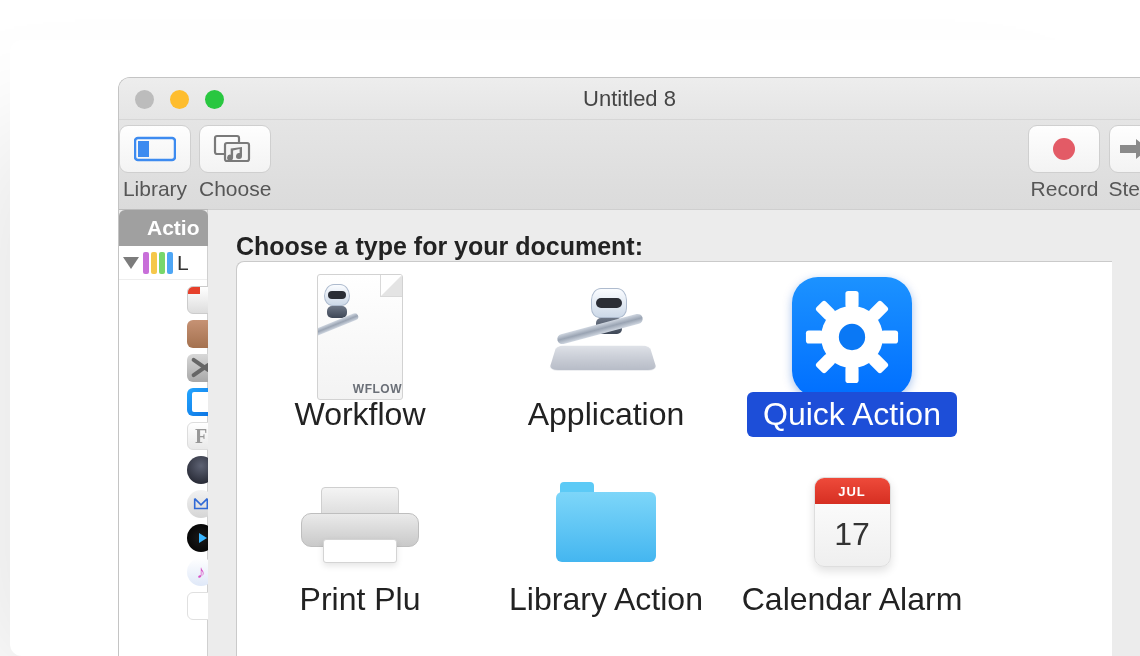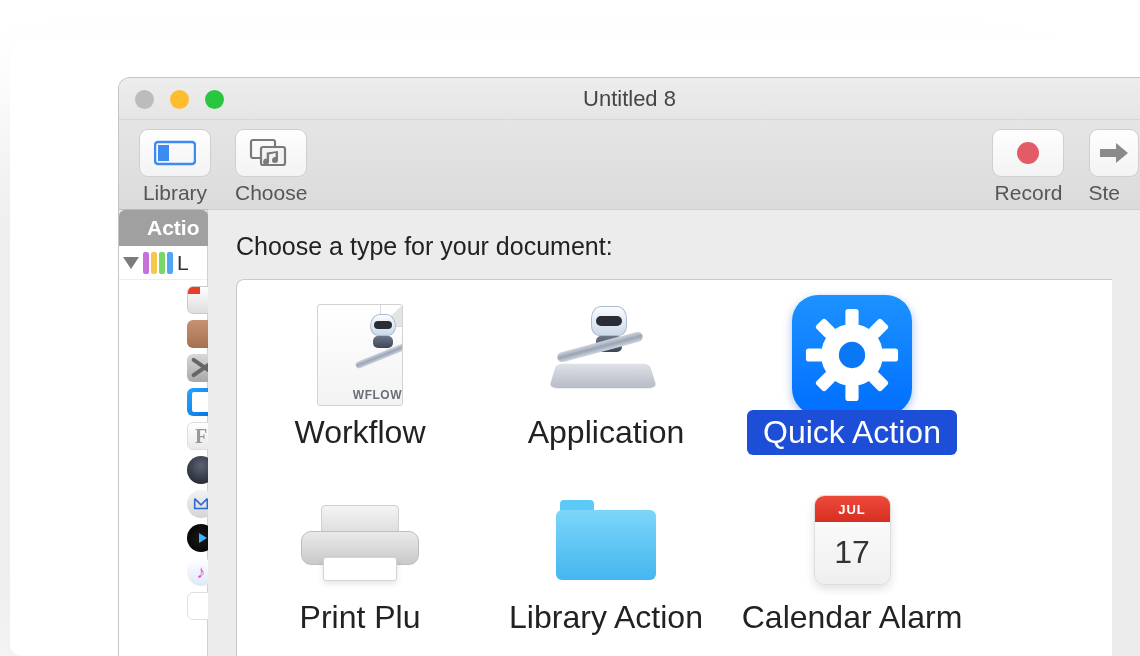--- a/index.html
+++ b/index.html
@@ -6,21 +6,21 @@
 body{width:1140px;height:656px;background:#fff;font-family:-apple-system,"Helvetica Neue",Arial,sans-serif;overflow:hidden;position:relative}
 .shadow{position:absolute;top:40px;left:10px;right:0;bottom:0;border-radius:12px;box-shadow:-60px 60px 120px -30px rgba(0,0,0,.1)}
 .win{position:absolute;top:77px;left:118px;right:0;bottom:0;border-top-left-radius:12px;background:#f0f0f0;border:1px solid #c4c4c4;border-right:none;border-bottom:none;overflow:hidden}
 .titlebar{height:42px;background:linear-gradient(#ededed,#e5e5e5);display:flex;align-items:center;justify-content:center;position:relative;border-bottom:1px solid #d6d6d6}
 .traffic{position:absolute;left:16px;top:12px;display:flex;gap:16px}
 .dot{width:19px;height:19px;border-radius:50%}
 .dot.r{background:#bcbcbc}
 .dot.y{background:#febd2e}
 .dot.g{background:#29c740}
 .title{font-size:22px;color:#454545}
-.toolbar{height:90px;background:linear-gradient(#e5e5e5,#dbdbdb);border-bottom:1px solid #bababa;display:flex;align-items:flex-end;padding:0 20px 4px;gap:24px}
+.toolbar{height:90px;background:linear-gradient(#e5e5e5,#dbdbdb);border-bottom:1px solid #bababa;display:flex;align-items:center;padding:0 0 4px;gap:8px}
 .tbtn{display:flex;flex-direction:column;align-items:center;gap:4px}
 .tbtn .btn{background:linear-gradient(#fefefe,#f3f3f3);border:1px solid #cfcfcf;border-radius:9px;height:48px;display:flex;align-items:center;justify-content:center}
 .tbtn.library .btn{width:72px}
 .tbtn.media .btn{width:72px}
 .tbtn.record .btn{width:72px}
 .tbtn.step .btn{width:50px;margin-right:-20px}
 .tbtn .lbl{font-size:21px;color:#565656}
 .spacer{flex:1}
 .sidebar{position:absolute;left:0;top:132px;bottom:0;width:89px;background:#fff;border-right:1px solid #d0d0d0}
 .tabbar{height:36px;background:linear-gradient(#ececec,#e3e3e3);display:flex;align-items:stretch}
@@ -44,28 +44,28 @@
 .ai4::after{content:"";position:absolute;background:#fff;border-radius:2px;top:4px;bottom:4px;left:5px;right:5px}
 .ai5{background:linear-gradient(#fff,#e9e9e9);border:1px solid #ddd;display:flex;align-items:center;justify-content:center;font-family:serif;font-weight:700;font-size:20px;color:#989898}
 .ai6{background:radial-gradient(circle at 50% 35%,#5d6273,#1a1c26);border-radius:50%}
 .ai7{background:linear-gradient(#f2f2f2,#d5d5d5);border-radius:50%;display:flex;align-items:center;justify-content:center}
 .ai7 svg{width:18px;height:18px}
 .ai8{background:radial-gradient(circle at 50% 50%,#1a1a1a,#000);border-radius:50%;display:flex;align-items:center;justify-content:center}
 .ai8::after{content:"";width:0;height:0;border-left:8px solid #3ab6ff;border-top:5px solid transparent;border-bottom:5px solid transparent;margin-left:3px}
 .ai9{background:linear-gradient(#fff,#dfe8f8);border-radius:50%;display:flex;align-items:center;justify-content:center;color:#d851c6;font-size:18px}
 .ai10{background:#fff;border:1px solid #e0e0e0}
 .sheet{position:absolute;top:132px;left:89px;right:0;bottom:0;background:#ececec;padding:22px 28px;box-shadow:0 -1px 0 #cfcfcf}
-.sheet h1{font-size:25px;font-weight:400;color:#222;margin-bottom:18px}
+.sheet h1{font-size:25px;font-weight:700;color:#222;}
 .grid{background:#fff;border:1px solid #cacaca;border-right:none;border-bottom:none;border-radius:8px 0 0 0;padding:12px 0;display:flex;flex-wrap:wrap}
 .cell{width:246px;height:185px;display:flex;flex-direction:column;align-items:center;justify-content:flex-start;padding-top:8px}
 .iconbox{width:120px;height:110px;display:flex;align-items:center;justify-content:center}
 .caption{font-size:32px;color:#222;padding:4px 16px;border-radius:6px;white-space:nowrap}
 .caption.sel{background:#1d4ed8;color:#fff}
 
-.wflow{width:86px;height:102px;background:linear-gradient(#fff,#f3f3f3);border:1px solid #d2d2d2;border-radius:3px;position:relative;overflow:hidden;display:flex;flex-direction:column;align-items:flex-end;justify-content:flex-start}
+.wflow{width:86px;height:126px;background:linear-gradient(#fff,#f3f3f3);border:1px solid #d2d2d2;border-radius:3px;position:relative;overflow:hidden;display:flex;flex-direction:row;align-items:flex-start;justify-content:flex-start}
 .wflow .fold{position:absolute;right:0;top:0;width:22px;height:22px;background:linear-gradient(135deg,#fff 48%,#e4e4e4 52%);border-left:1px solid #d9d9d9;border-bottom:1px solid #d9d9d9}
 .wflow .rob{margin-top:9px;width:38px;height:38px;position:relative}
 .robhead{width:26px;height:22px;background:linear-gradient(#fafcff,#cdd9e8);border-radius:10px 10px 8px 8px/12px 12px 10px 10px;border:1px solid #aebbce;position:absolute;top:0;left:6px}
 .robhead::after{content:"";position:absolute;top:6px;left:3px;right:3px;height:8px;background:#2a2d35;border-radius:5px}
 .robbody{position:absolute;top:22px;left:9px;width:20px;height:12px;background:linear-gradient(#6d7686,#3e4756);border-radius:5px}
 .pipe{position:absolute;width:55px;height:7px;background:linear-gradient(#cfd6e0,#9aa4b3,#cfd6e0);border-radius:4px;transform:rotate(-22deg);transform-origin:right;right:-5px;top:28px}
 .wflow .tag{margin-top:auto;margin-bottom:3px;font-size:12px;font-weight:700;letter-spacing:.5px;color:#6a6f77}
 .appicon-big{width:120px;height:110px;position:relative}
 .pad{position:absolute;left:7px;top:52px;width:100px;height:46px;background:linear-gradient(#dfe2e8,#b7bcc7);border-radius:8px;transform:perspective(260px) rotateX(58deg)}
 .roblg{position:absolute;left:38px;top:6px;width:50px;height:50px}

